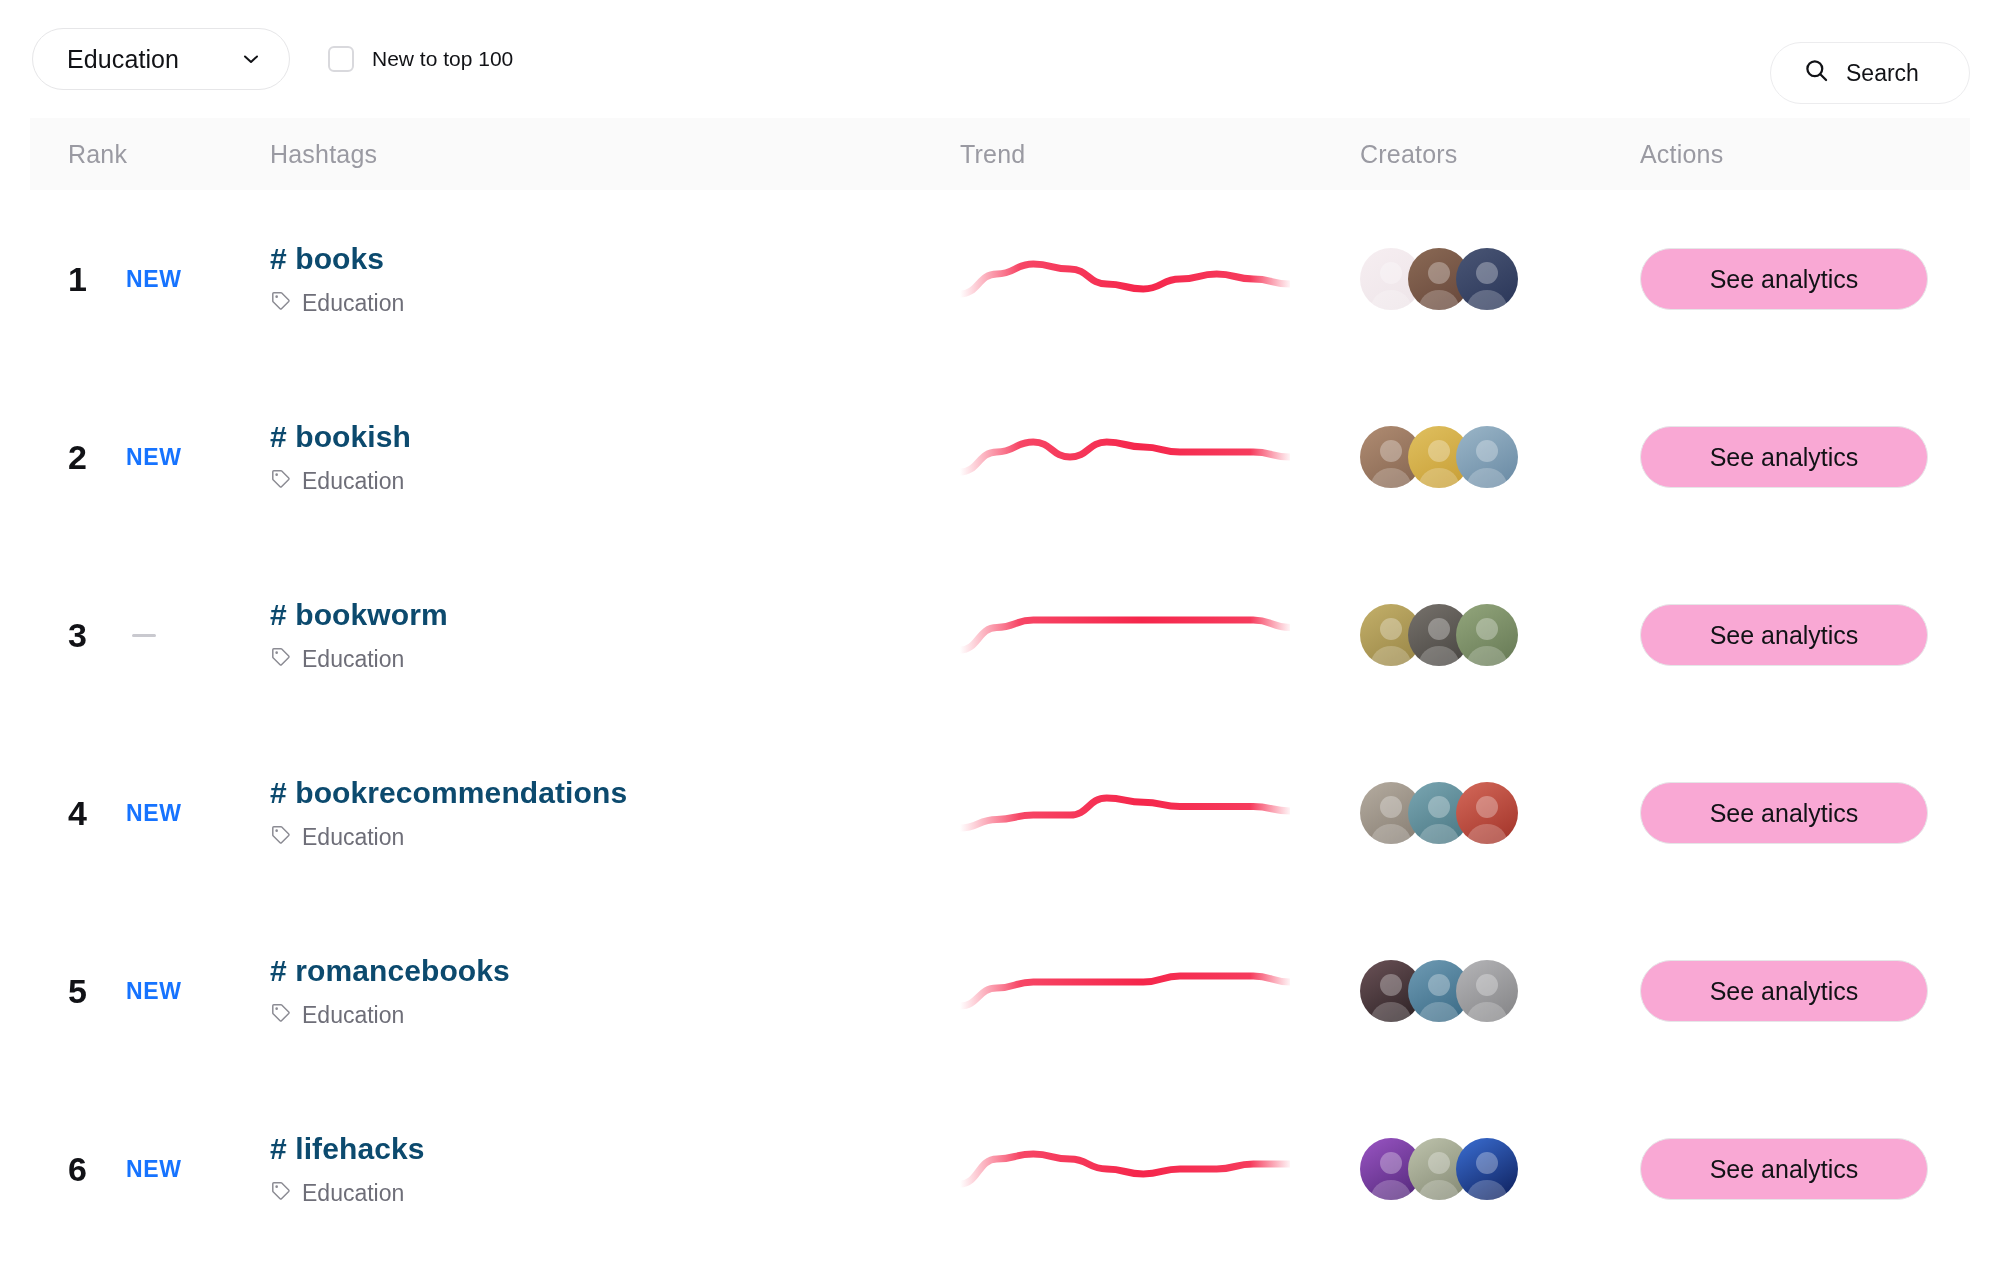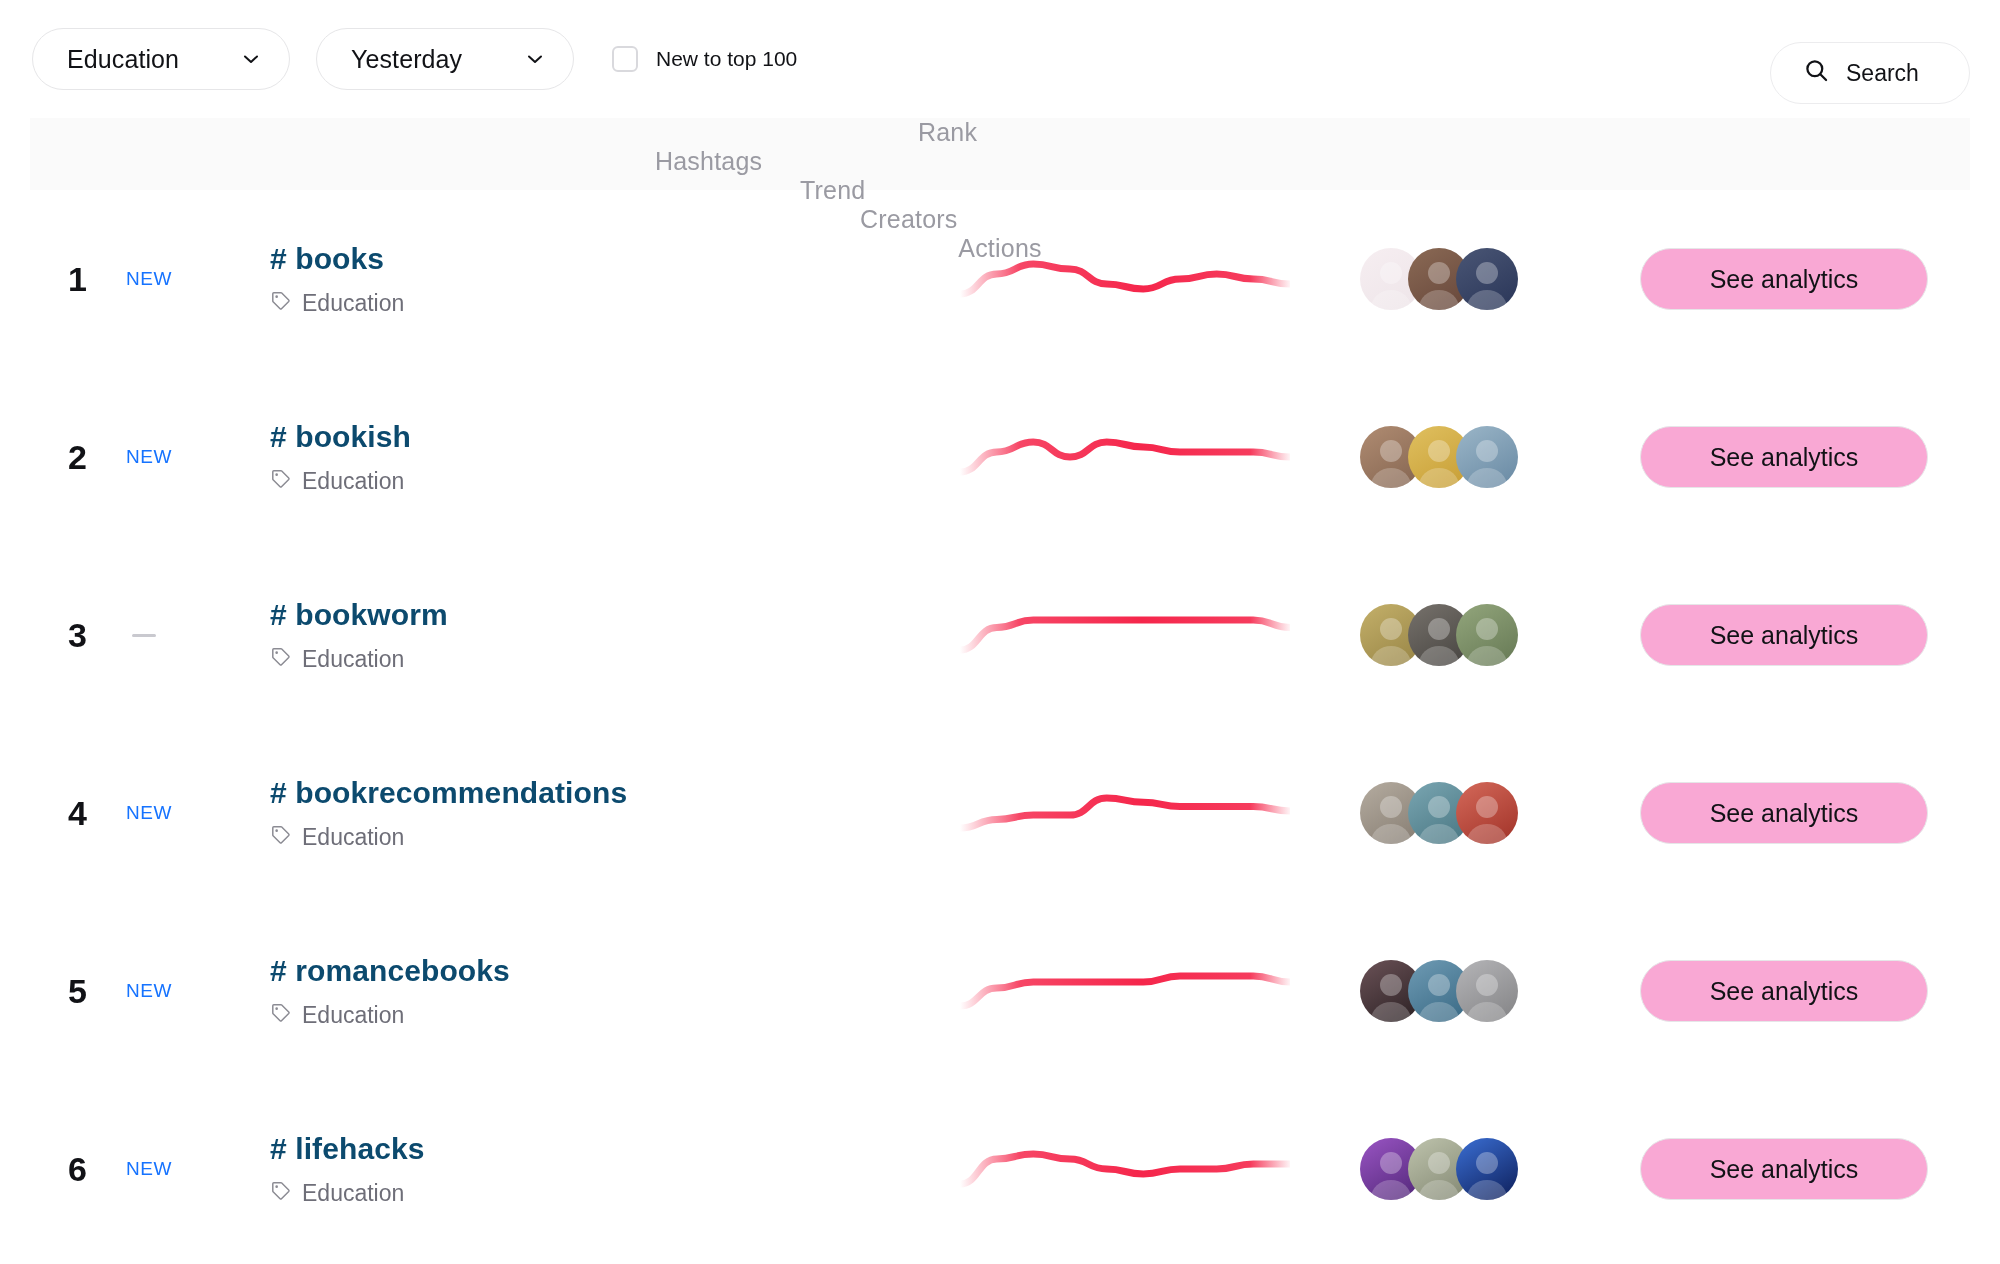--- a/index.html
+++ b/index.html
@@ -94,21 +94,20 @@
   
   .table { width: 100%; }
 
   .thead {
     height: 72px;
     background: #fafafa;
     display: flex;
     align-items: center;
     margin: 0 30px;
     width: calc(100% - 60px);
-    flex-direction: column;
   }
 
   .col-rank     { width: 240px; padding-left: 38px; }
   .col-hashtag  { width: 690px; }
   .col-trend    { width: 400px; }
   .col-creators { width: 280px; }
   .col-actions  { flex: 1; }
 
   .thead .th {
     font-size: 25px;
@@ -131,22 +130,22 @@
     display: flex;
     align-items: center;
   }
   .rank-num {
     font-size: 34px;
     font-weight: bold;
     color: #111216;
     width: 58px;
   }
   .rank-badge {
-    font-size: 19px;
-    font-weight: normal;
+    font-size: 23px;
+    font-weight: bold;
     color: #1673ff;
     letter-spacing: .6px;
   }
   .rank-dash {
     display: inline-block;
     width: 24px;
     height: 3px;
     background: #c9c9cf;
     border-radius: 2px;
     margin-left: 6px;
@@ -217,28 +216,20 @@
 
     <div class="pill pill-select-1">
       <span>Education</span>
       <span class="chev">
         <svg width="24" height="24" viewBox="0 0 24 24" fill="none">
           <path d="M6 9.5L12 15L18 9.5" stroke="#111216" stroke-width="2" stroke-linecap="round" stroke-linejoin="round"></path>
         </svg>
       </span>
     </div>
 
-    <div class="pill pill-select-2">
-      <span>Yesterday</span>
-      <span class="chev">
-        <svg width="24" height="24" viewBox="0 0 24 24" fill="none">
-          <path d="M6 9.5L12 15L18 9.5" stroke="#111216" stroke-width="2" stroke-linecap="round" stroke-linejoin="round"></path>
-        </svg>
-      </span>
-    </div>
 
     <label class="checkbox-wrap">
       <span class="checkbox-box"></span>
       <span class="checkbox-label">New to top 100</span>
     </label>
 
     <div class="search-btn">
       <span>
         <svg width="27" height="27" viewBox="0 0 24 24" fill="none">
           <circle cx="10.5" cy="10.5" r="6.6" stroke="#111216" stroke-width="2"></circle>

